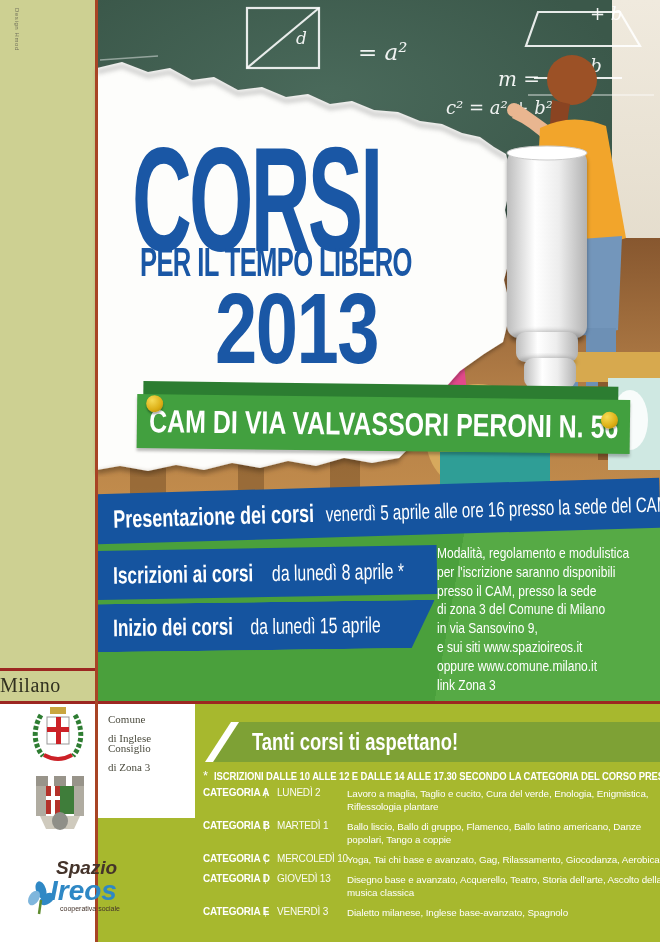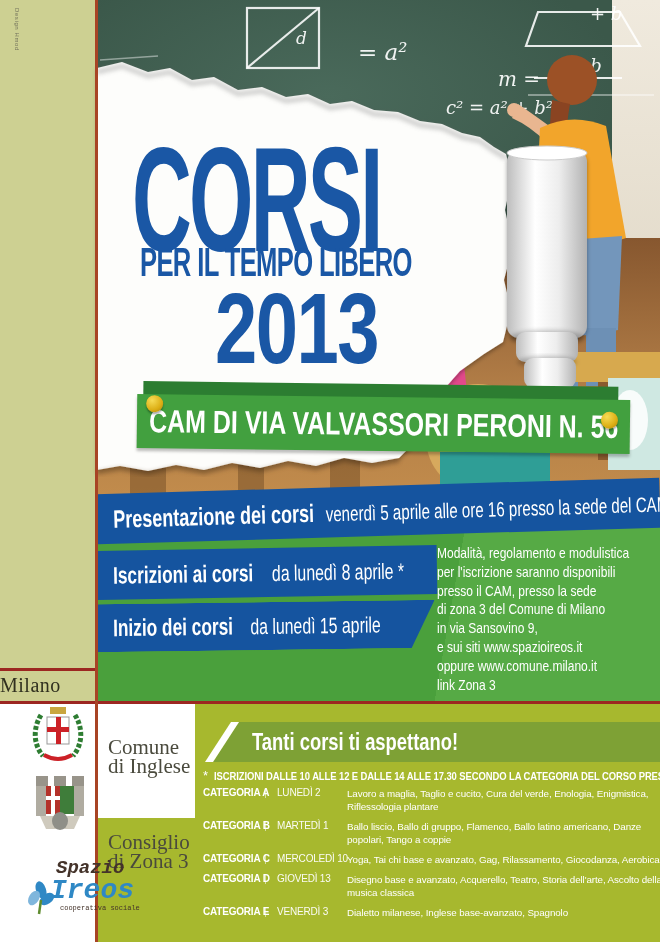--- a/index.html
+++ b/index.html
@@ -81,24 +81,24 @@
   .note-star{font-size:13px;margin-right:6px;}
   .note-text{font-size:10.5px;font-weight:bold;letter-spacing:-.1px;transform:scaleX(.9);transform-origin:left center;white-space:nowrap;}
   .rows{left:203px;top:787px;width:466px;display:flex;flex-direction:column;gap:7px;}
   .crow{display:grid;grid-template-columns:62px 12px 70px 1fr;align-items:start;color:#fff;}
   .cat{font-size:10px;font-weight:bold;letter-spacing:-.2px;white-space:nowrap;}
   .sep{border-left:1.5px solid rgba(255,255,255,.55);height:10px;margin-top:1px;}
   .day{font-size:10px;opacity:.95;letter-spacing:-.2px;white-space:nowrap;}
   .courses{font-size:9.8px;line-height:13px;letter-spacing:-.1px;}
 
   
-  .logo-label{font-family:"Liberation Serif",serif;font-size:21px;line-height:19px;color:#4a4a3d;margin-top:28px;}
+  .logo-label{font-family:"Liberation Serif",serif;font-size:11px;line-height:19px;color:#4a4a3d;}
   .comune-label{left:108px;top:710px;}
-  .zona-label{left:108px;top:805px;}
-  .ireos{left:20px;top:858px;width:130px;font-style:italic;font-family:Liberation Mono, monospace;}
+  .zona-label{left:108px;top:739px;}
+  .ireos{left:20px;top:858px;width:130px;font-style:italic;}
   .ireos-spazio{margin-left:36px;font-size:19px;font-weight:bold;color:#44332a;line-height:20px;}
   .ireos-name{margin-left:30px;font-size:28px;font-weight:bold;color:#2f88c5;line-height:26px;}
   .ireos-sub{margin-left:40px;font-size:7px;font-style:normal;color:#44332a;line-height:9px;}
 </style>
 </head>
 <body>
 
 <div class="poster">
 
   <div class="abs sidebar"></div>

